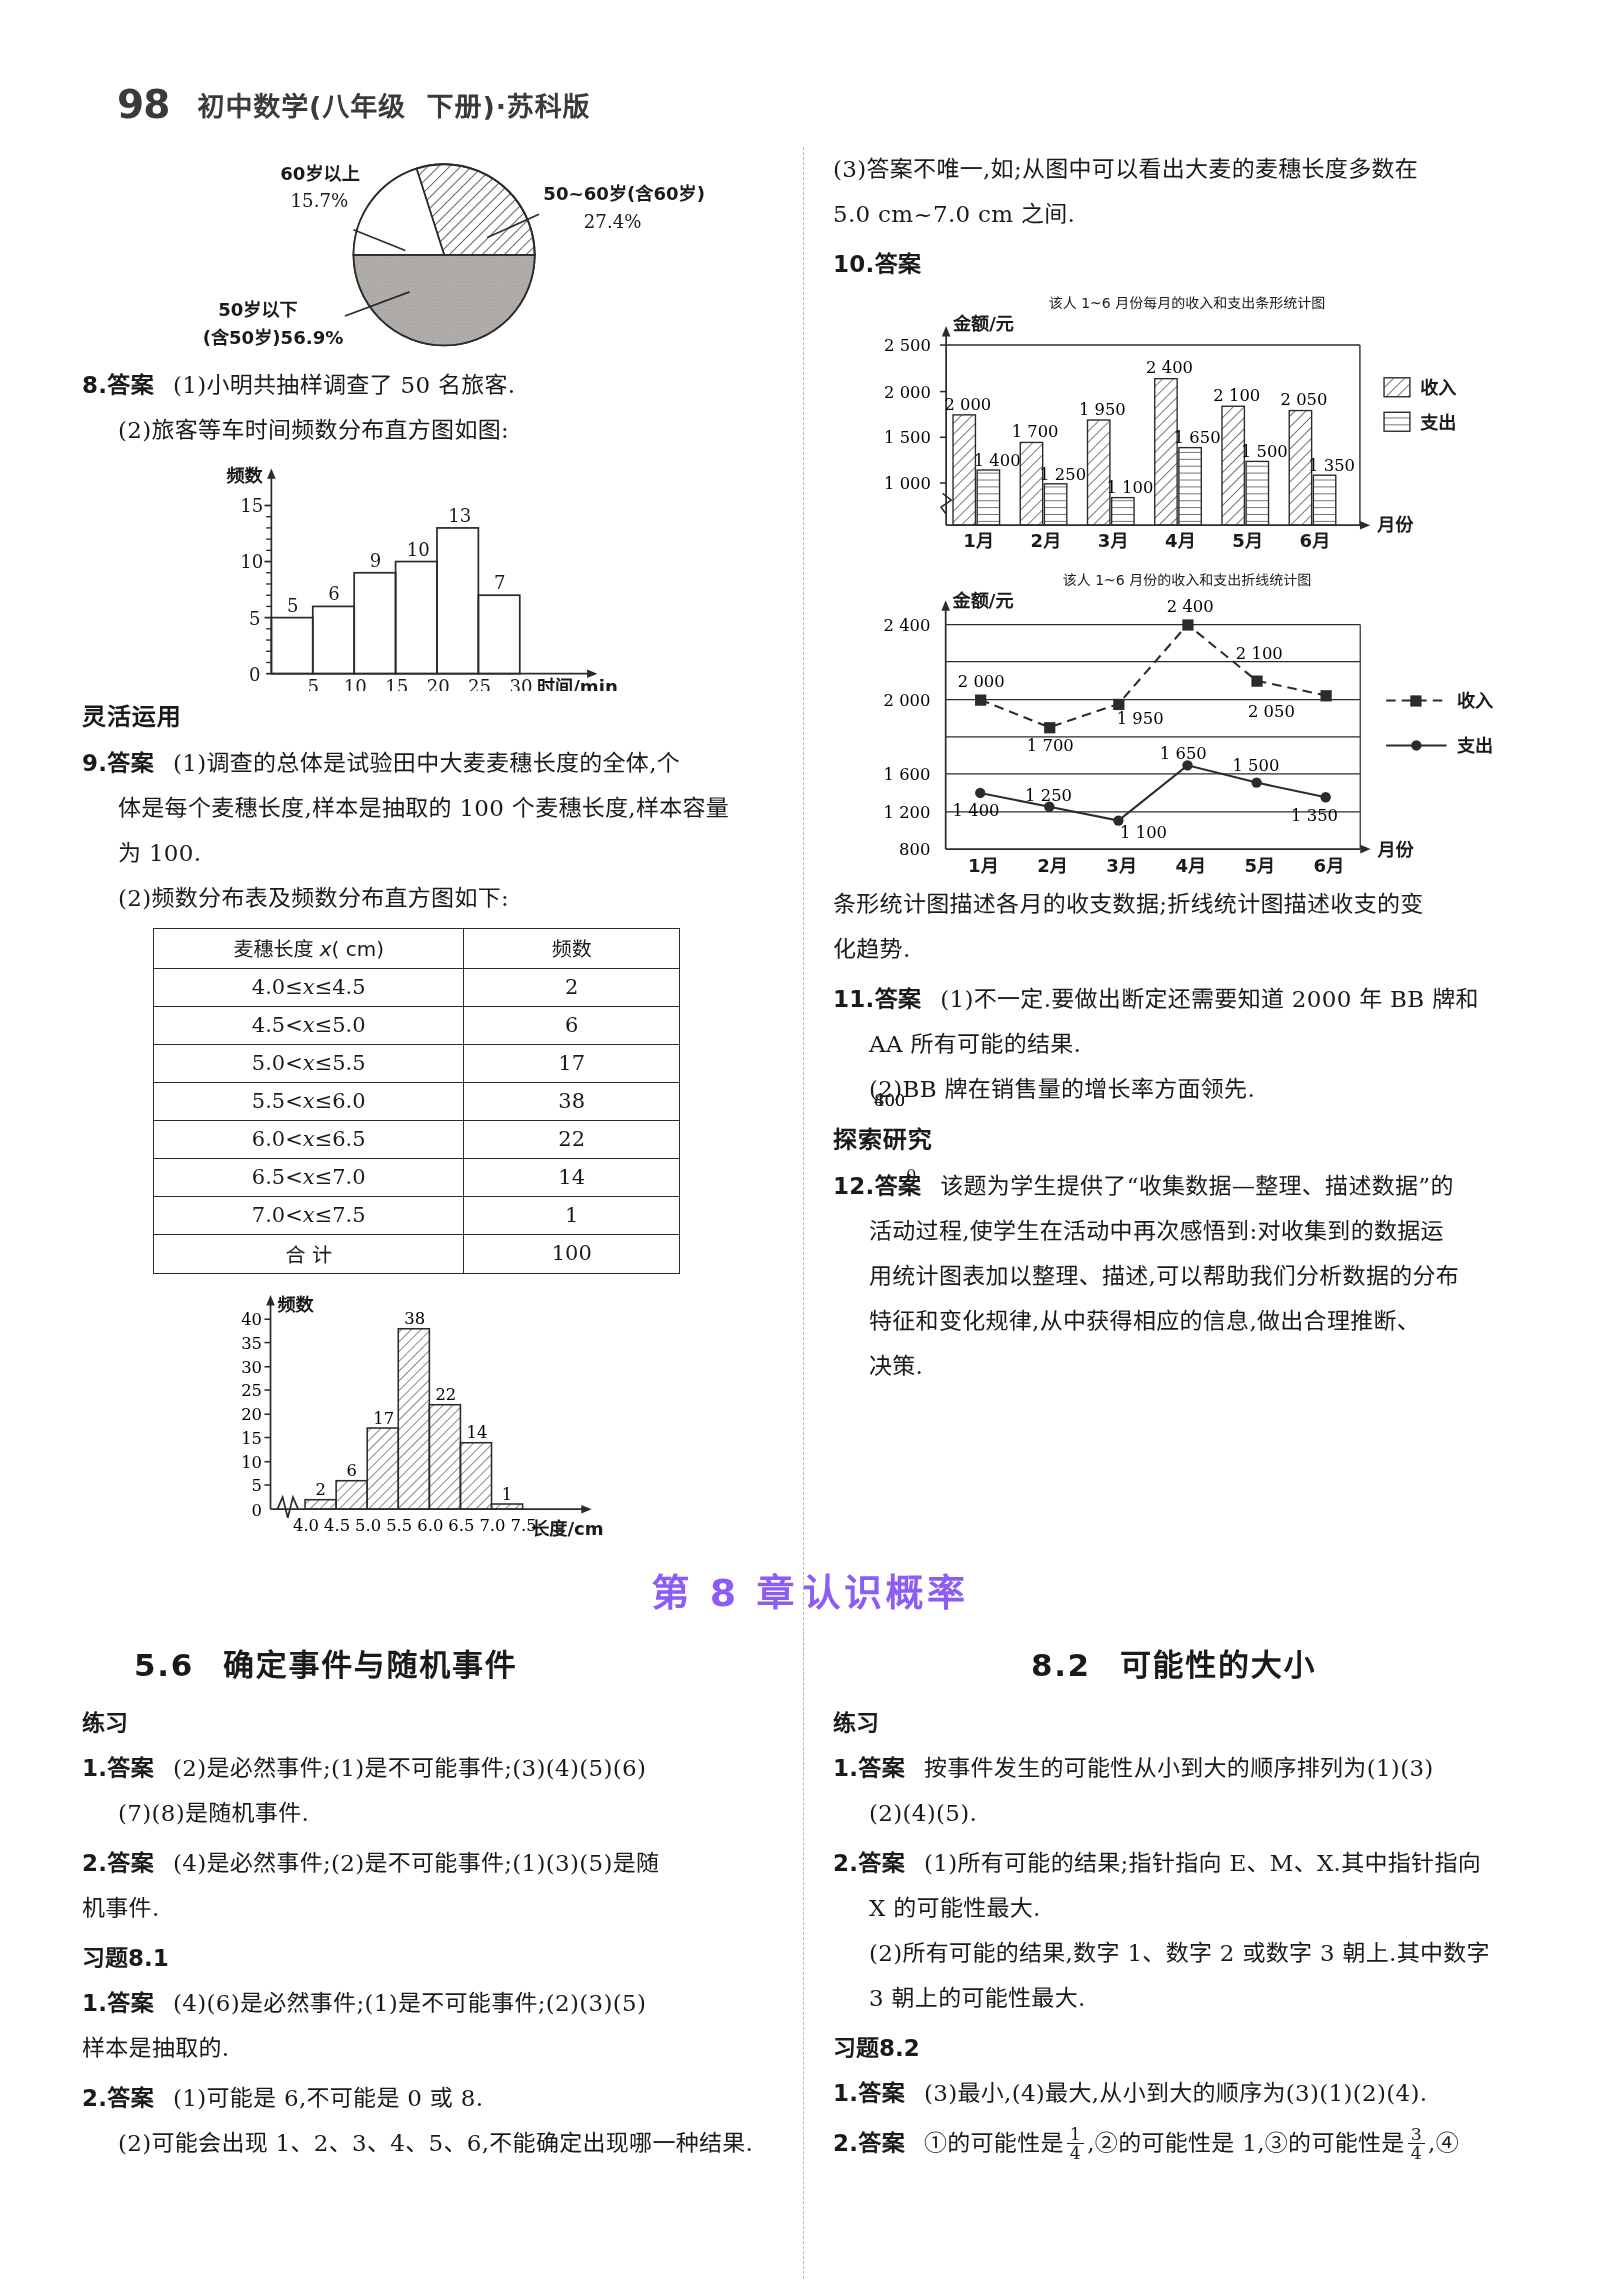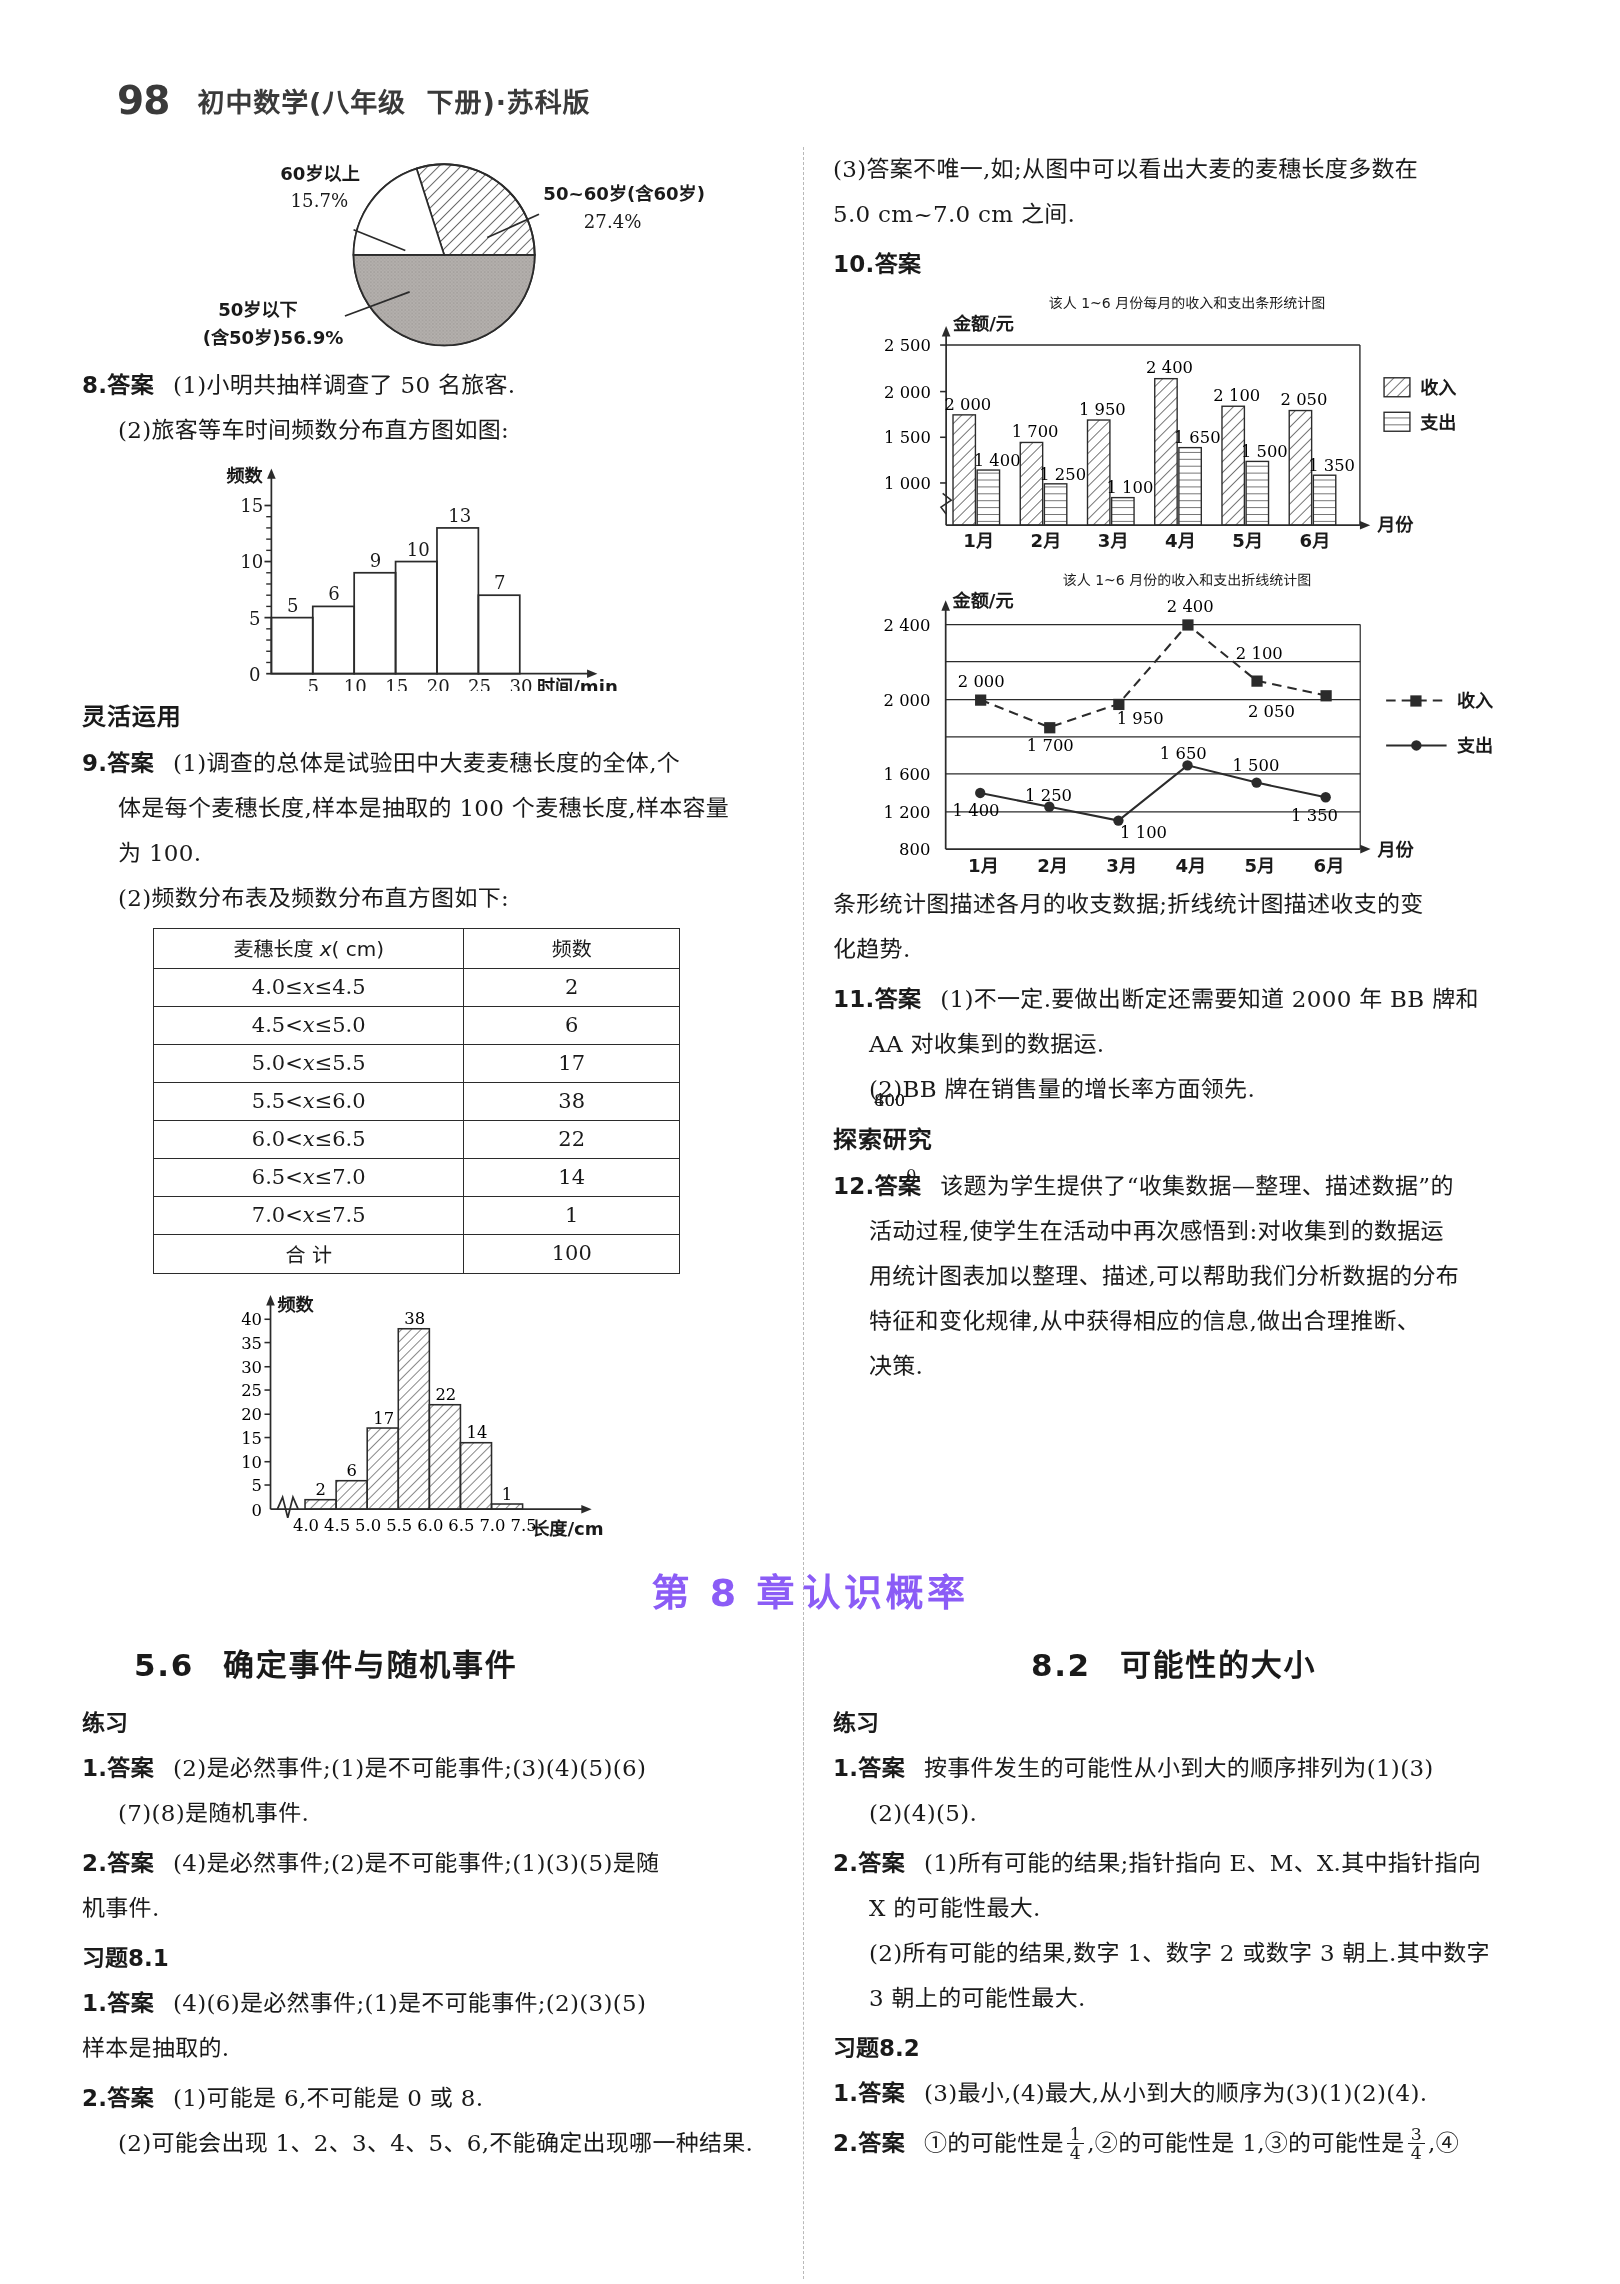--- a/index.html
+++ b/index.html
@@ -20,21 +20,21 @@
     width: 1620px; height: 2284px;
     padding: 0;
   }
 
   
   .page-header {
     position: absolute;
     top: 76px; left: 0; right: 0;
     height: 48px;
     display: flex;
-    align-items: center;
+    align-items: flex-end;
     padding-left: 117px;
   }
   .page-number {
     font-family: "DejaVu Sans", "Liberation Sans", sans-serif;
     font-weight: bold;
     font-size: 39px;
     line-height: 1;
     letter-spacing: -0.9px;
     color: #3a3a3a;
   }
@@ -583,21 +583,21 @@
     <div style="position:absolute; left:41px; top:944px; font-size:16.4px; font-family:'DejaVu Serif',serif;">400</div>
     <div style="position:absolute; left:73px; top:1019px; font-size:16.4px; font-family:'DejaVu Serif',serif;">0</div>
 
     <div class="ans-block" style="margin-top:3.5px;">
       <div class="ans-line">条形统计图描述各月的收支数据;折线统计图描述收支的变</div>
       <div class="ans-line">化趋势.</div>
     </div>
 
     <div class="ans-block">
       <div class="ans-line"><span class="ans-num">11.</span><span class="ans-tag">答案</span><span>(1)不一定.要做出断定还需要知道 2000 年 BB 牌和</span></div>
-      <div class="ans-line indent">AA 对收集到的数据运.</div>
+      <div class="ans-line indent">AA 所有可能的结果.</div>
       <div class="ans-line indent">(2)BB 牌在销售量的增长率方面领先.</div>
     </div>
 
     <div class="section-head">探索研究</div>
 
     <div class="ans-block">
       <div class="ans-line"><span class="ans-num">12.</span><span class="ans-tag">答案</span><span>该题为学生提供了“收集数据—整理、描述数据”的</span></div>
       <div class="ans-line indent">活动过程,使学生在活动中再次感悟到:对收集到的数据运</div>
       <div class="ans-line indent">用统计图表加以整理、描述,可以帮助我们分析数据的分布</div>
       <div class="ans-line indent">特征和变化规律,从中获得相应的信息,做出合理推断、</div>

